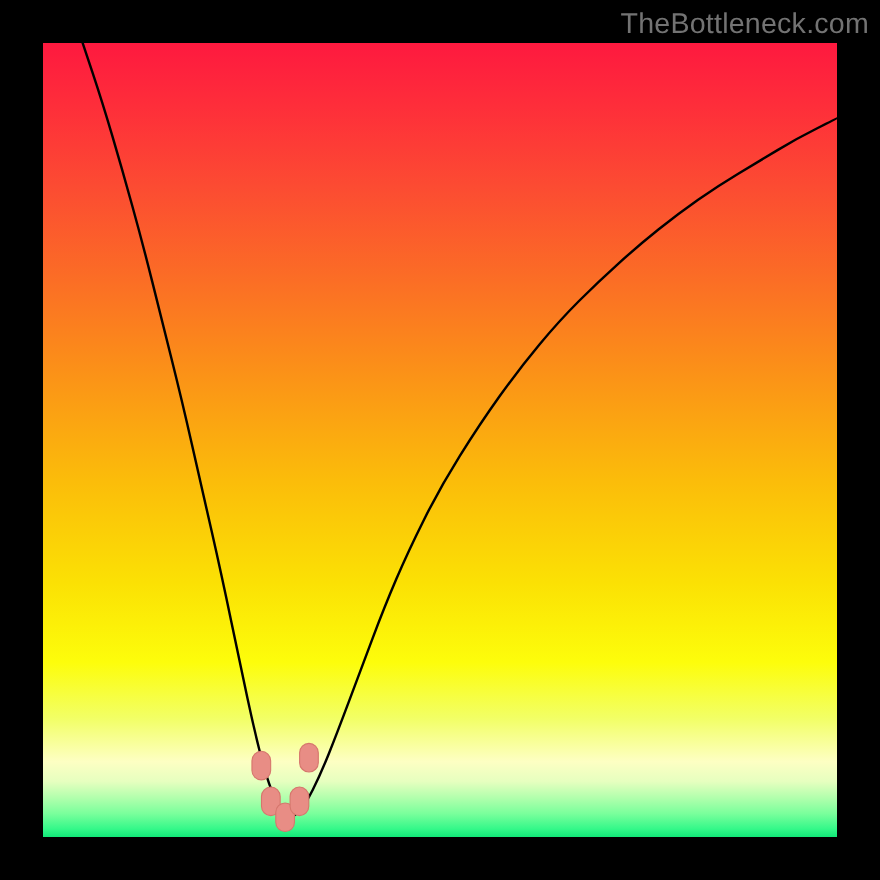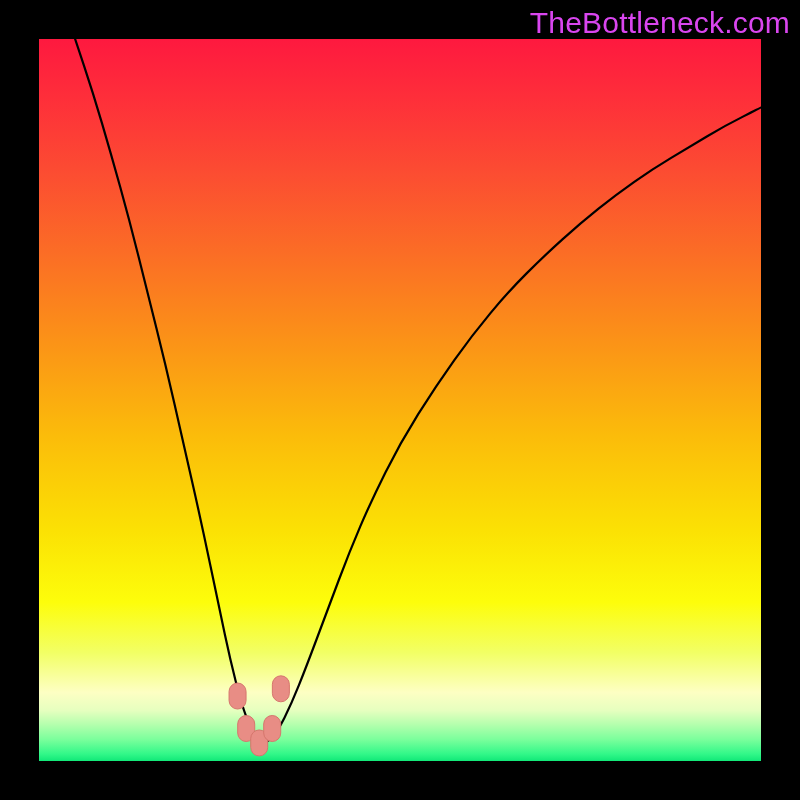--- a/index.html
+++ b/index.html
@@ -31,22 +31,22 @@
     position: absolute;
     top: 0;
     left: 0;
     width: 722px;
     height: 722px;
   }
   .watermark {
     position: absolute;
     top: 6px;
     right: 10px;
-    color: #d946ef;
-    font-size: 30px;
+    color: #737373;
+    font-size: 26px;
     font-weight: 400;
     letter-spacing: 0.2px;
     user-select: none;
   }
 </style>
 </head>
 <body>
 
 <div class="frame">
 

